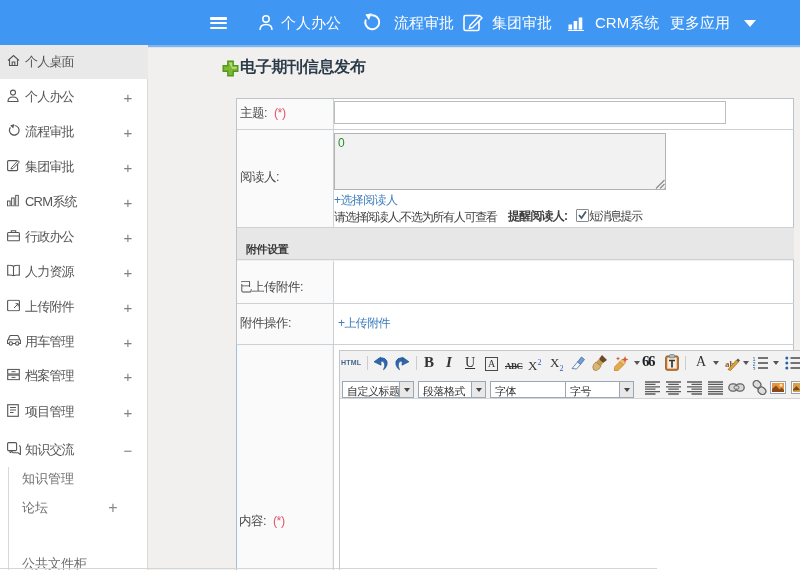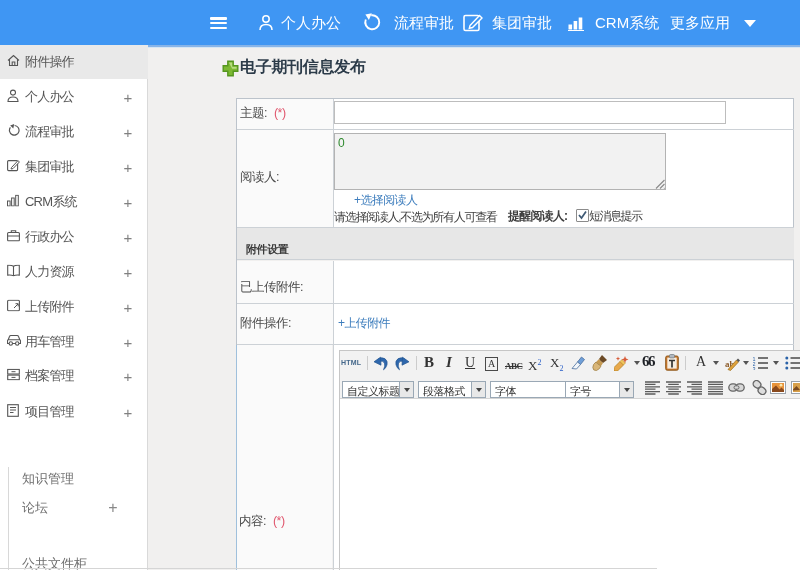--- a/index.html
+++ b/index.html
@@ -70,21 +70,21 @@
   <svg class="abs" style="left:744px;top:20px;" width="12" height="7" viewBox="0 0 12 7">
       <path d="M0 0 L12 0 L6 7 Z" fill="#fff"></path>
     </svg>
 </div>
 
 <div id="side">
   <div class="sitem" style="top:0px;background:#e9e9e9;">
       <span class="ico" id="i-home"><svg width="13" height="12" viewBox="0 0 13 12">
           <path d="M1 6 L6.5 1 L12 6 M2.5 5.2 V11 H10.5 V5.2 M5.2 11 V7.5 H7.8 V11" fill="none" stroke="#555" stroke-width="1.1"></path>
         </svg></span>
-      <span class="txt">附件操作</span>
+      <span class="txt">个人桌面</span>
     </div>
   <div class="sitem" style="top:35px;">
       <span class="ico" id="i-user"><svg width="12" height="13" viewBox="0 0 12 13">
           <circle cx="6" cy="3.6" r="2.5" fill="none" stroke="#555" stroke-width="1.1"></circle>
           <path d="M1 12.5 Q1 8 6 8 Q11 8 11 12.5 Z" fill="none" stroke="#555" stroke-width="1.1"></path>
         </svg></span>
       <span class="txt">个人办公</span>
       <span class="pm">+</span>
     </div>
   <div class="sitem" style="top:70px;">
@@ -154,20 +154,29 @@
       <span class="txt">档案管理</span>
       <span class="pm">+</span>
     </div>
   <div class="sitem" style="top:350px;">
       <span class="ico" id="i-proj"><svg width="12" height="13" viewBox="0 0 12 13">
           <rect x="0.7" y="0.7" width="10.6" height="11.6" fill="none" stroke="#555" stroke-width="1.1"></rect>
           <path d="M3 3.5 H9 M3 6 H9 M3 8.5 H6.5" stroke="#555" stroke-width="1"></path>
         </svg></span>
       <span class="txt">项目管理</span>
       <span class="pm">+</span>
+    </div>
+  <div class="sitem" style="top:388px;">
+      <span class="ico" id="i-chat"><svg width="14" height="13" viewBox="0 0 14 13">
+          <rect x="0.6" y="0.6" width="9" height="8" rx="1.2" fill="#fff" stroke="#555" stroke-width="1.1"></rect>
+          <path d="M12 3.5 Q13.4 3.8 13.4 5.2 V12.6 L11 10.7 H6.2 Q4.8 10.7 4.8 9.3" fill="none" stroke="#555" stroke-width="1.1"></path>
+          <path d="M3 8.6 V11 L5.8 8.6" fill="none" stroke="#555" stroke-width="1"></path>
+        </svg></span>
+      <span class="txt">知识交流</span>
+      <span class="pm">−</span>
     </div>
   <div class="ssub" style="top:420px;">
       <span class="txt">知识管理</span>
     </div>
   <div class="ssub" style="top:449px;">
       <span class="txt">论坛</span>
       <span class="pm">+</span>
     </div>
   <div class="ssub" style="top:505px;">
       <span class="txt">公共文件柜</span>
@@ -195,21 +204,21 @@
 
   <div class="abs" style="left:237px;top:130px;width:96px;height:97px;background:#fafafa;"></div>
   <div class="abs" style="left:333px;top:130px;width:460px;height:97px;background:#fff;border-left:1px solid #ccd1d6;"></div>
   <div class="abs lbl" style="left:240px;top:169px;">阅读人:</div>
   <div class="abs" style="left:334px;top:133px;width:332px;height:57px;background:#f2f2f2;border:1px solid #b3b3b3;">
      <div style="position:absolute;left:3px;top:2px;color:#2f8a2f;font-size:12px;">0</div>
      <svg style="position:absolute;right:0px;bottom:0px;" width="10" height="10" viewBox="0 0 10 10">
         <path d="M9.5 1 L1 9.5 M9.5 5 L5 9.5 M9.5 9 L9 9.5" stroke="#8a8a8a" stroke-width="1.1" fill="none"></path>
       </svg>
   </div>
-  <div class="abs lnk" style="left:334px;top:192px;margin-left:20px;">+选择阅读人</div>
+  <div class="abs lnk" style="left:334px;top:192px;">+选择阅读人</div>
   <div class="abs hint" style="left:334px;top:209px;">请选择阅读人,不选为所有人可查看</div>
   <div class="abs hint" style="left:508px;top:208px;font-weight:bold;letter-spacing:-0.8px;">提醒阅读人:</div>
   <div class="abs" style="left:576px;top:209px;width:13px;height:13px;background:#fff;border:1px solid #8b8b8b;border-radius:1px;">
       <svg width="11" height="11" viewBox="0 0 11 11" style="position:absolute;left:0px;top:0px;">
         <path d="M2 5 L4.5 8 L9 1.5" stroke="#3f5a75" stroke-width="1.7" fill="none"></path>
       </svg>
     </div>
   <div class="abs hint" style="left:589px;top:208px;letter-spacing:-1.5px;">短消息提示</div>
 
   <div class="abs" style="left:237px;top:227px;width:557px;height:33px;background:#e7e7e7;border-top:1px solid #ccd1d6;border-bottom:1px solid #ccd1d6;"></div>

